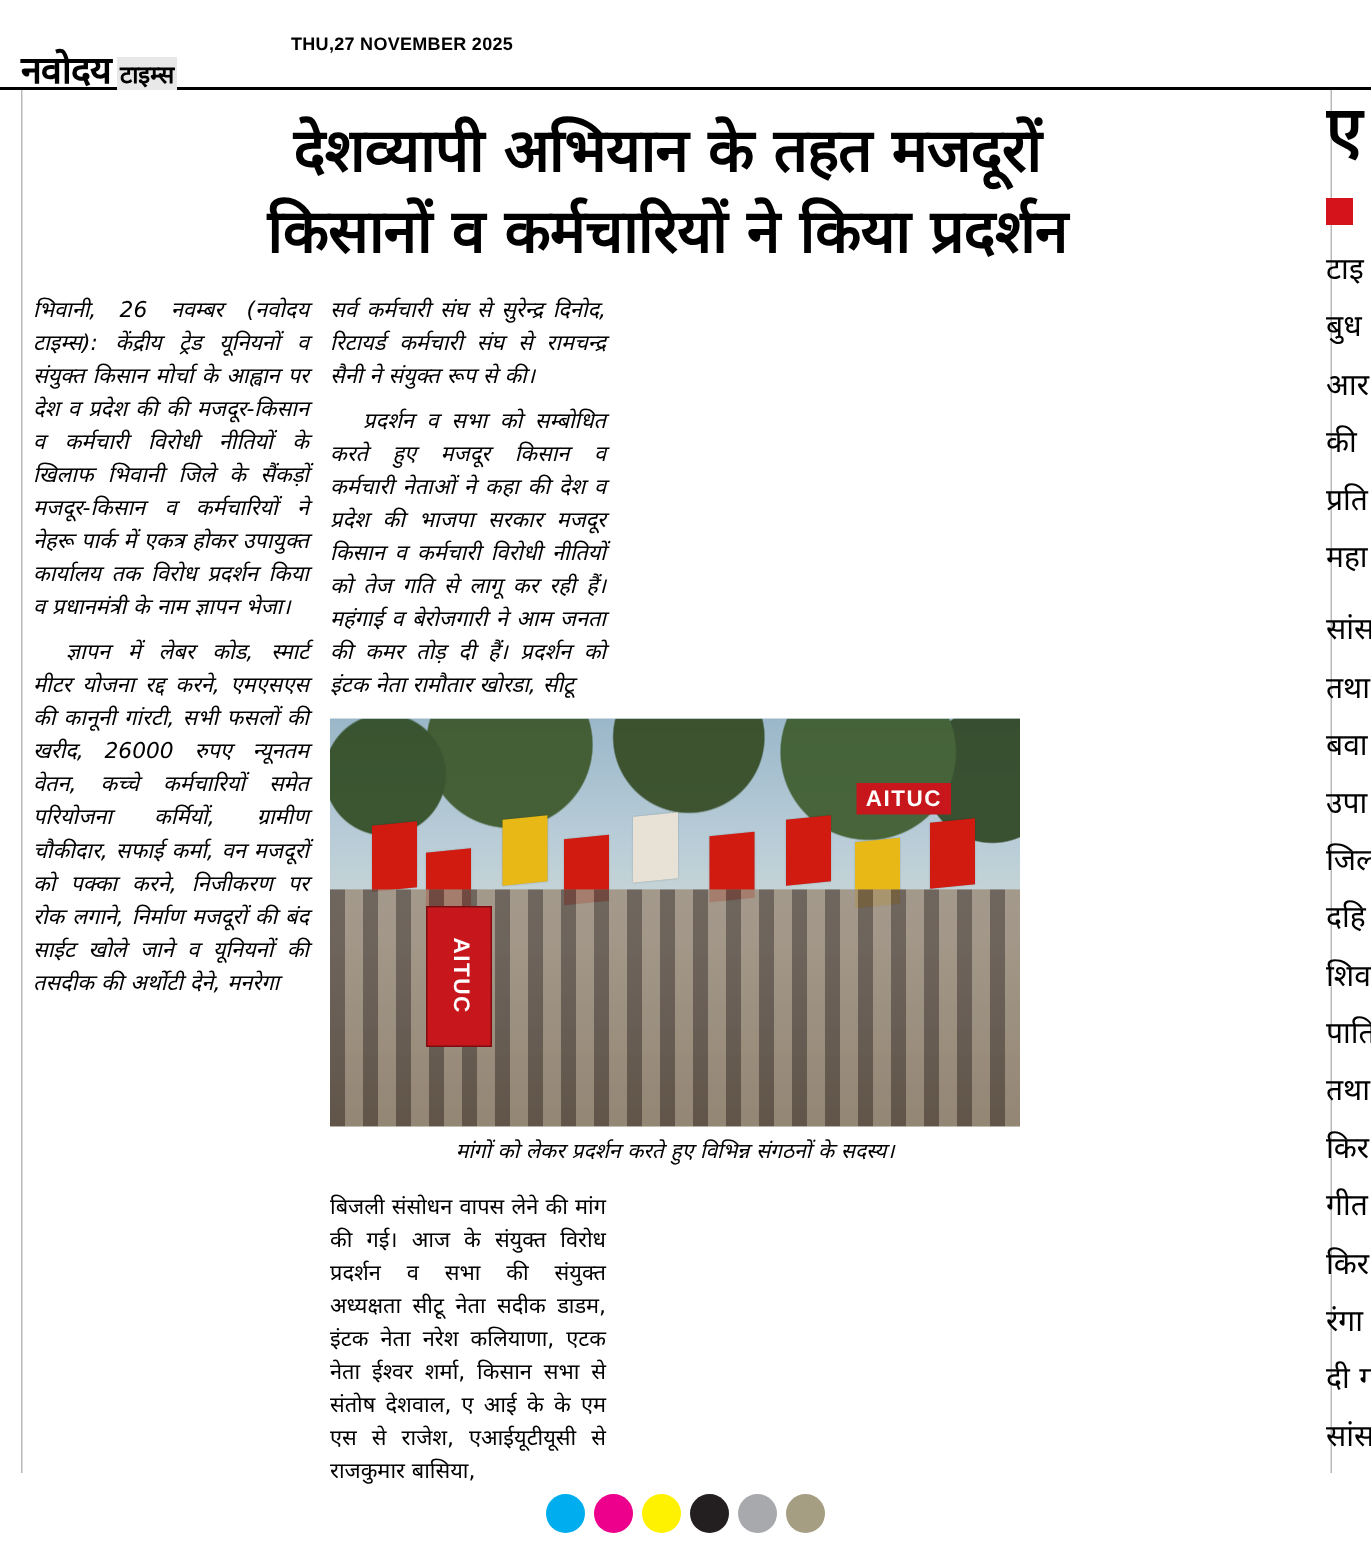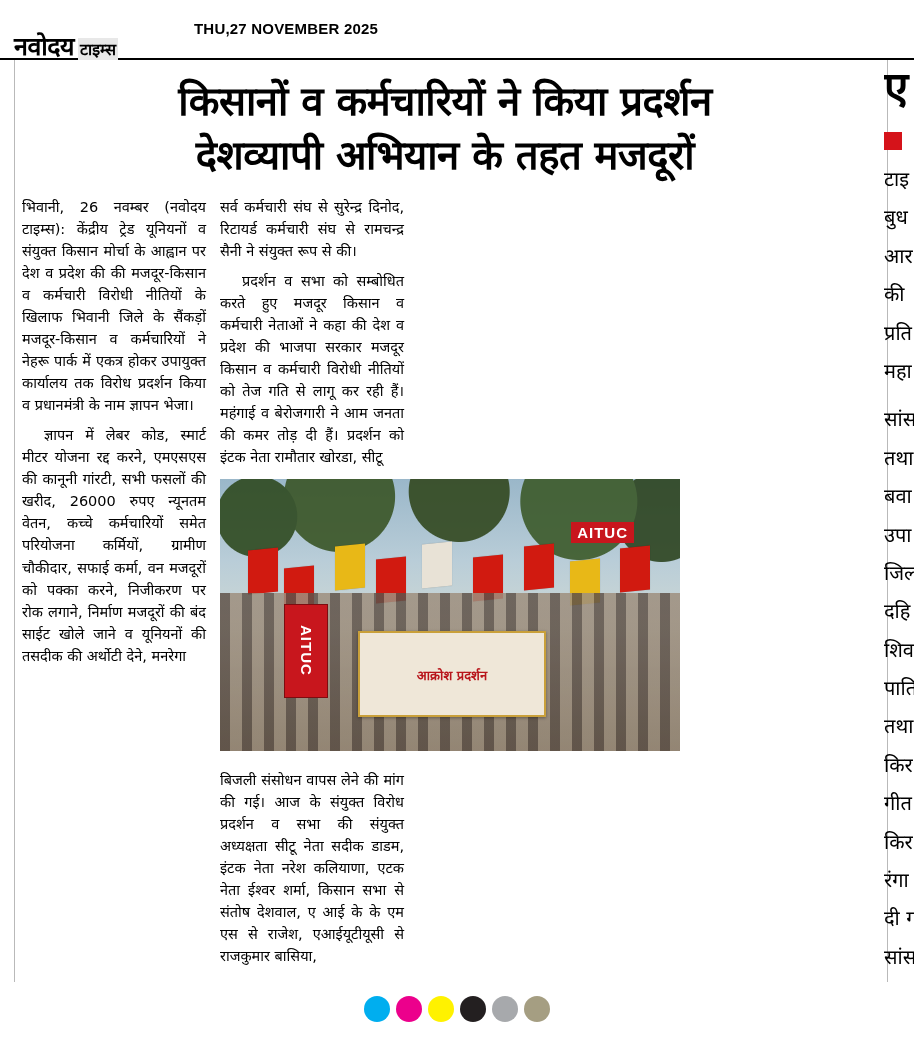--- a/index.html
+++ b/index.html
@@ -45,21 +45,21 @@
     color: #000;
     background: #e8e8e8;
     padding: 0 2px;
   }
   .edition-block {
     margin-left: 10px;
     line-height: 1.35;
   }
   .edition-line {
     font-family: "Liberation Sans", sans-serif;
-    font-size: 15px;
+    font-size: 12px;
     font-weight: bold;
     letter-spacing: 0.2px;
     color: #000;
   }
 
   .rule-top {
     height: 2px;
     background: #000;
     margin: 0;
   }
@@ -99,20 +99,21 @@
     padding: 8px 0 4px 0;
     width: 846px;
   }
 
   
   .cols {
     display: flex;
     gap: 14px;
     width: 846px;
     margin-top: 10px;
+    font-style: italic;
   }
   .col {
     width: 184px;
     flex: 0 0 184px;
   }
   .col p {
     margin: 0 0 8px 0;
     font-family: "DejaVu Sans", sans-serif;
     font-size: 14.5px;
     line-height: 1.52;
@@ -267,22 +268,22 @@
 </div>
 <div class="rule-top"></div>
 
 <div class="page">
   <div class="vline left"></div>
   <div class="vline right"></div>
 
   <div class="content">
 
     <div class="headline">
+      <div>देशव्यापी अभियान के तहत मजदूरों</div>
       <div>किसानों व कर्मचारियों ने किया प्रदर्शन</div>
-      <div>देशव्यापी अभियान के तहत मजदूरों</div>
     </div>
 
     <div class="cols">
 
       <div class="col">
         <p>भिवानी, 26 नवम्बर (नवोदय टाइम्स): केंद्रीय ट्रेड यूनियनों व संयुक्त किसान मोर्चा के आह्वान पर देश व प्रदेश की की मजदूर-किसान व कर्मचारी विरोधी नीतियों के खिलाफ भिवानी जिले के सैंकड़ों मजदूर-किसान व कर्मचारियों ने नेहरू पार्क में एकत्र होकर उपायुक्त कार्यालय तक विरोध प्रदर्शन किया व प्रधानमंत्री के नाम ज्ञापन भेजा।</p>
         <p class="indent">ज्ञापन में लेबर कोड, स्मार्ट मीटर योजना रद्द करने, एमएसएस की कानूनी गांरटी, सभी फसलों की खरीद, 26000 रुपए न्यूनतम वेतन, कच्चे कर्मचारियों समेत परियोजना कर्मियों, ग्रामीण चौकीदार, सफाई कर्मा, वन मजदूरों को पक्का करने, निजीकरण पर रोक लगाने, निर्माण मजदूरों की बंद साईट खोले जाने व यूनियनों की तसदीक की अर्थोटी देने, मनरेगा</p>
       </div>
 
 
@@ -305,24 +306,22 @@
               <div class="flag" style="left:34%; top:18%;"></div>
               <div class="flag w" style="left:44%; top:4%;"></div>
               <div class="flag" style="left:55%; top:16%;"></div>
               <div class="flag" style="left:66%; top:6%;"></div>
               <div class="flag y" style="left:76%; top:20%;"></div>
               <div class="flag" style="left:87%; top:8%;"></div>
             </div>
             <div class="crowd"></div>
             <div class="aituc-top">AITUC</div>
             <div class="aituc">AITUC</div>
-            <div class="banner">
-              <div class="banner-title">आक्रोश प्रदर्शन</div>
-            </div>
           </div>
+          <div class="caption">मांगों को लेकर प्रदर्शन करते हुए विभिन्न संगठनों के सदस्य।</div>
         </div>
 
         <div style="display:flex; ">
           <div class="col">
             <p>बिजली संसोधन वापस लेने की मांग की गई। आज के संयुक्त विरोध प्रदर्शन व सभा की संयुक्त अध्यक्षता सीटू नेता सदीक डाडम, इंटक नेता नरेश कलियाणा, एटक नेता ईश्वर शर्मा, किसान सभा से संतोष देशवाल, ए आई के के एम एस से राजेश, एआईयूटीयूसी से राजकुमार बासिया,</p>
           </div>
         </div>
       </div>
     </div>
 

